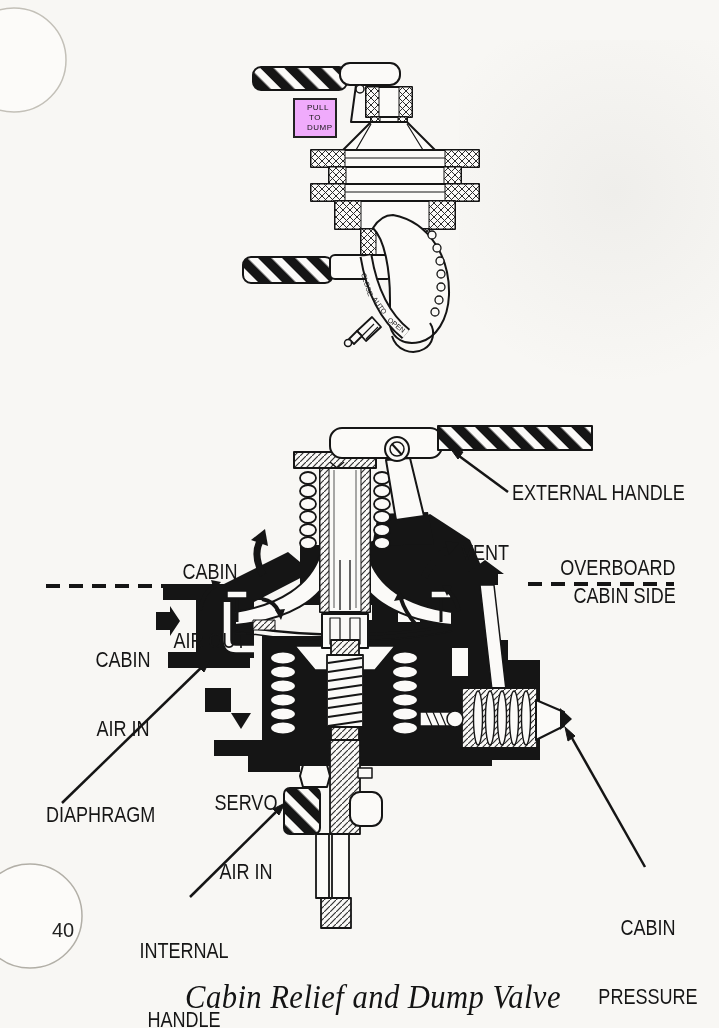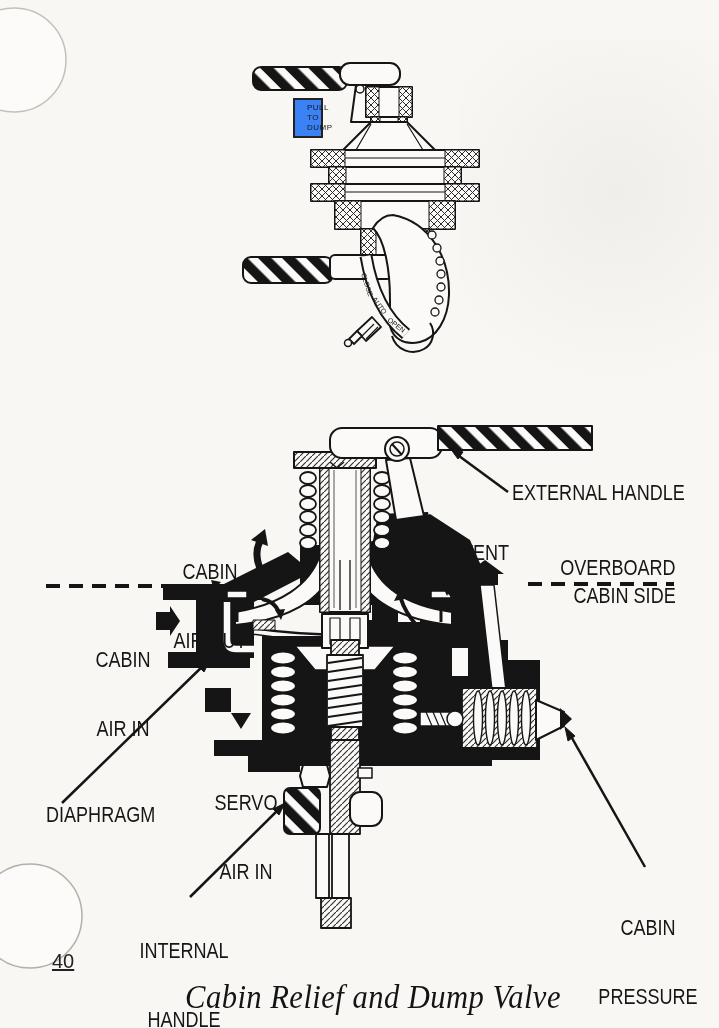--- a/index.html
+++ b/index.html
@@ -30,41 +30,41 @@
     transform-origin:50% 50%;
     transform:translateX(-50%) scaleX(.82);
   }
   .lbl.rt{
     text-align:right;
     transform-origin:100% 0;
     transform:scaleX(.82);
   }
   .lbl span{display:block;}
   #pull-tag{
-    position:absolute;left:293px;top:98px;width:30px;
+    position:absolute;left:293px;top:98px;width:44px;
     border:2px solid #222;
-    background:#3b82f6;
+    background:#f0abfc;
     text-align:center;
     font-size:8px;line-height:10px;letter-spacing:.5px;
     padding:3px 12px;
     box-sizing:border-box;
   }
   #caption{
     position:absolute;left:373px;top:978px;
     font-family:"Liberation Serif",serif;
     font-style:italic;
     font-size:34px;
     letter-spacing:.5px;
     white-space:pre;
     transform:translateX(-50%) scaleX(.9);
     color:#141414;
   }
   #page-number{
-    position:absolute;left:52px;top:950px;
-    font-size:20px;color:#222;text-decoration:underline;
+    position:absolute;left:52px;top:919px;
+    font-size:20px;color:#222;
   }
 </style>
 </head>
 <body>
 
 <div id="page">
   <div id="tex"></div>
 
   <svg width="719" height="1028" viewBox="0 0 719 1028">
     <defs>

